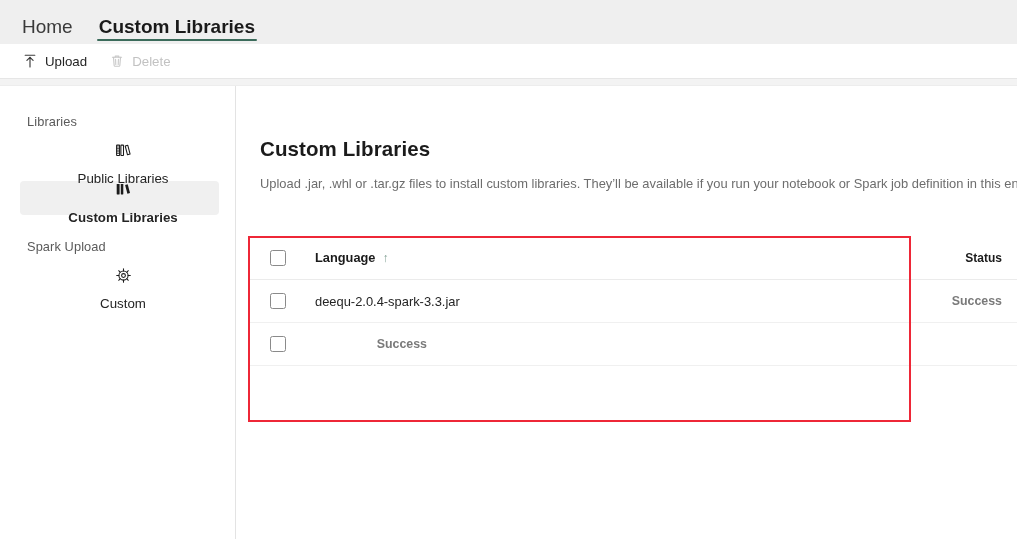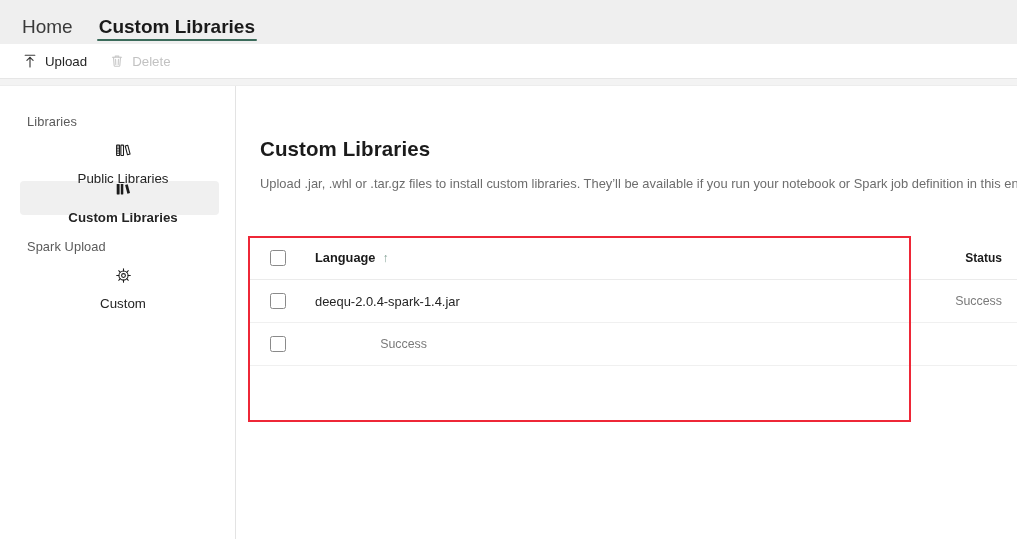--- a/index.html
+++ b/index.html
@@ -212,20 +212,21 @@
     line-height: 1;
   }
   .c-status {
     width: 150px;
     flex: none;
     text-align: right;
     padding-right: 9px;
     font-size: 12.4px;
     color: #7a7a7a;
     white-space: nowrap;
+    font-weight: bold;
   }
   .trow.header .c-status {
     font-weight: 700;
     font-size: 12px;
     color: #1b1b1b;
     cursor: pointer;
   }
 
   
   .annotation {
@@ -348,21 +349,21 @@
         <span class="cbox"></span>
         <span class="c-lang">
           <span>Language</span>
           <span class="sort-arrow">↑</span>
         </span>
         <span class="c-status">Status</span>
       </div>
 
       <div class="trow">
         <span class="cbox"></span>
-        <span class="c-lang">deequ-2.0.4-spark-1.4.jar</span>
+        <span class="c-lang">deequ-2.0.4-spark-3.3.jar</span>
         <span class="c-status">Success</span>
       </div>
 
       <div class="trow">
         <span class="cbox"></span>
         <span class="c-status">Success</span>
       </div>
 
     </div>
 

